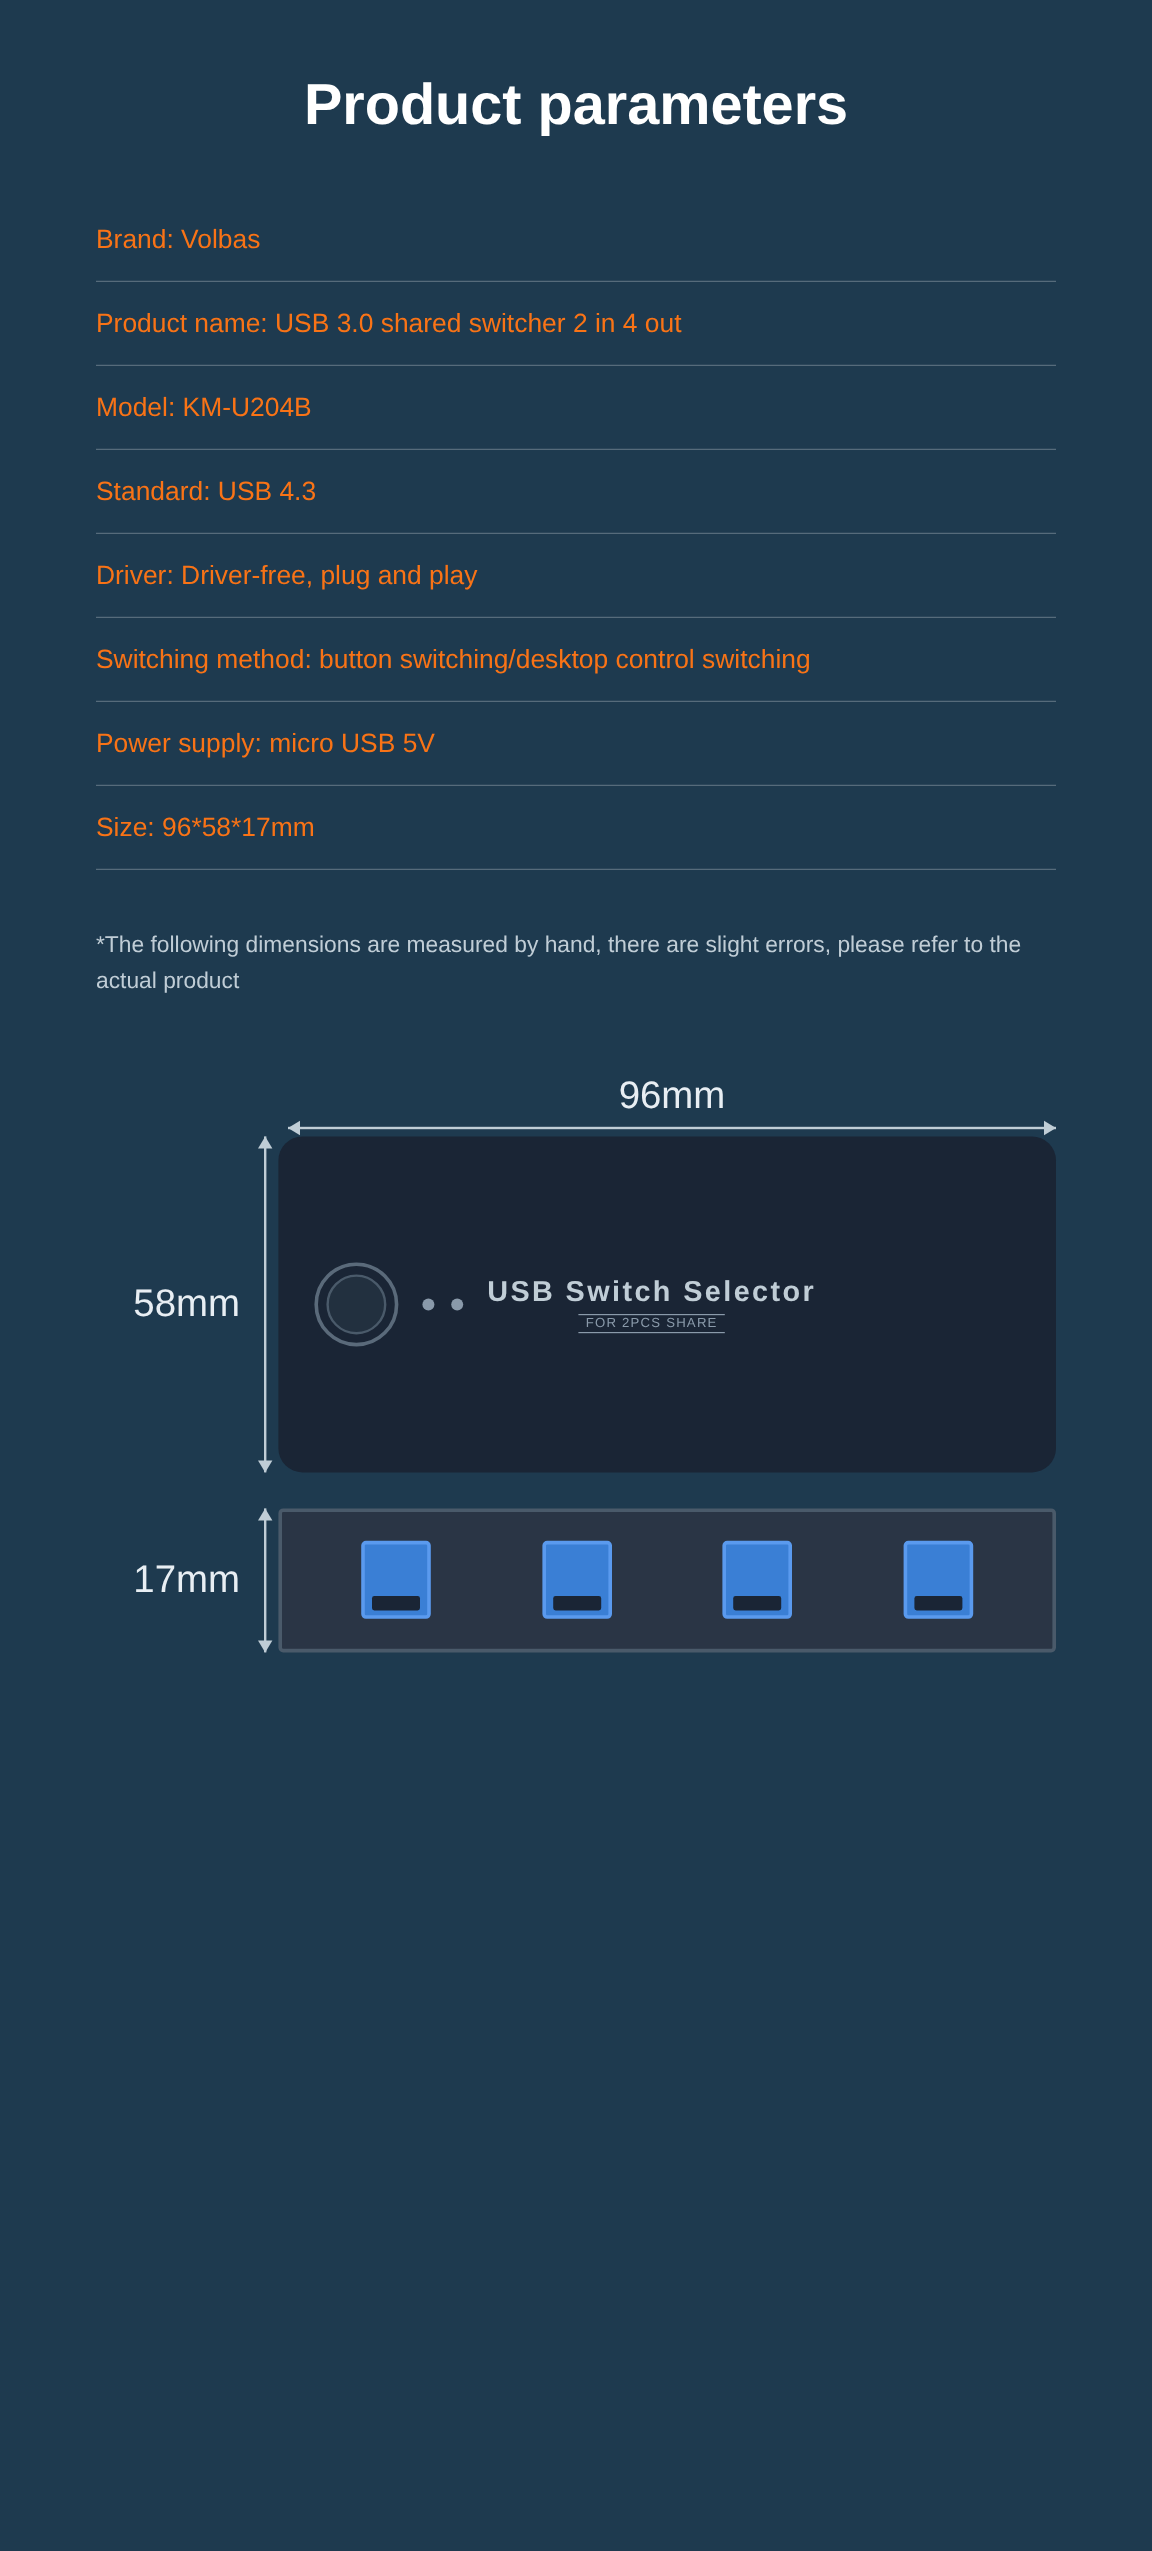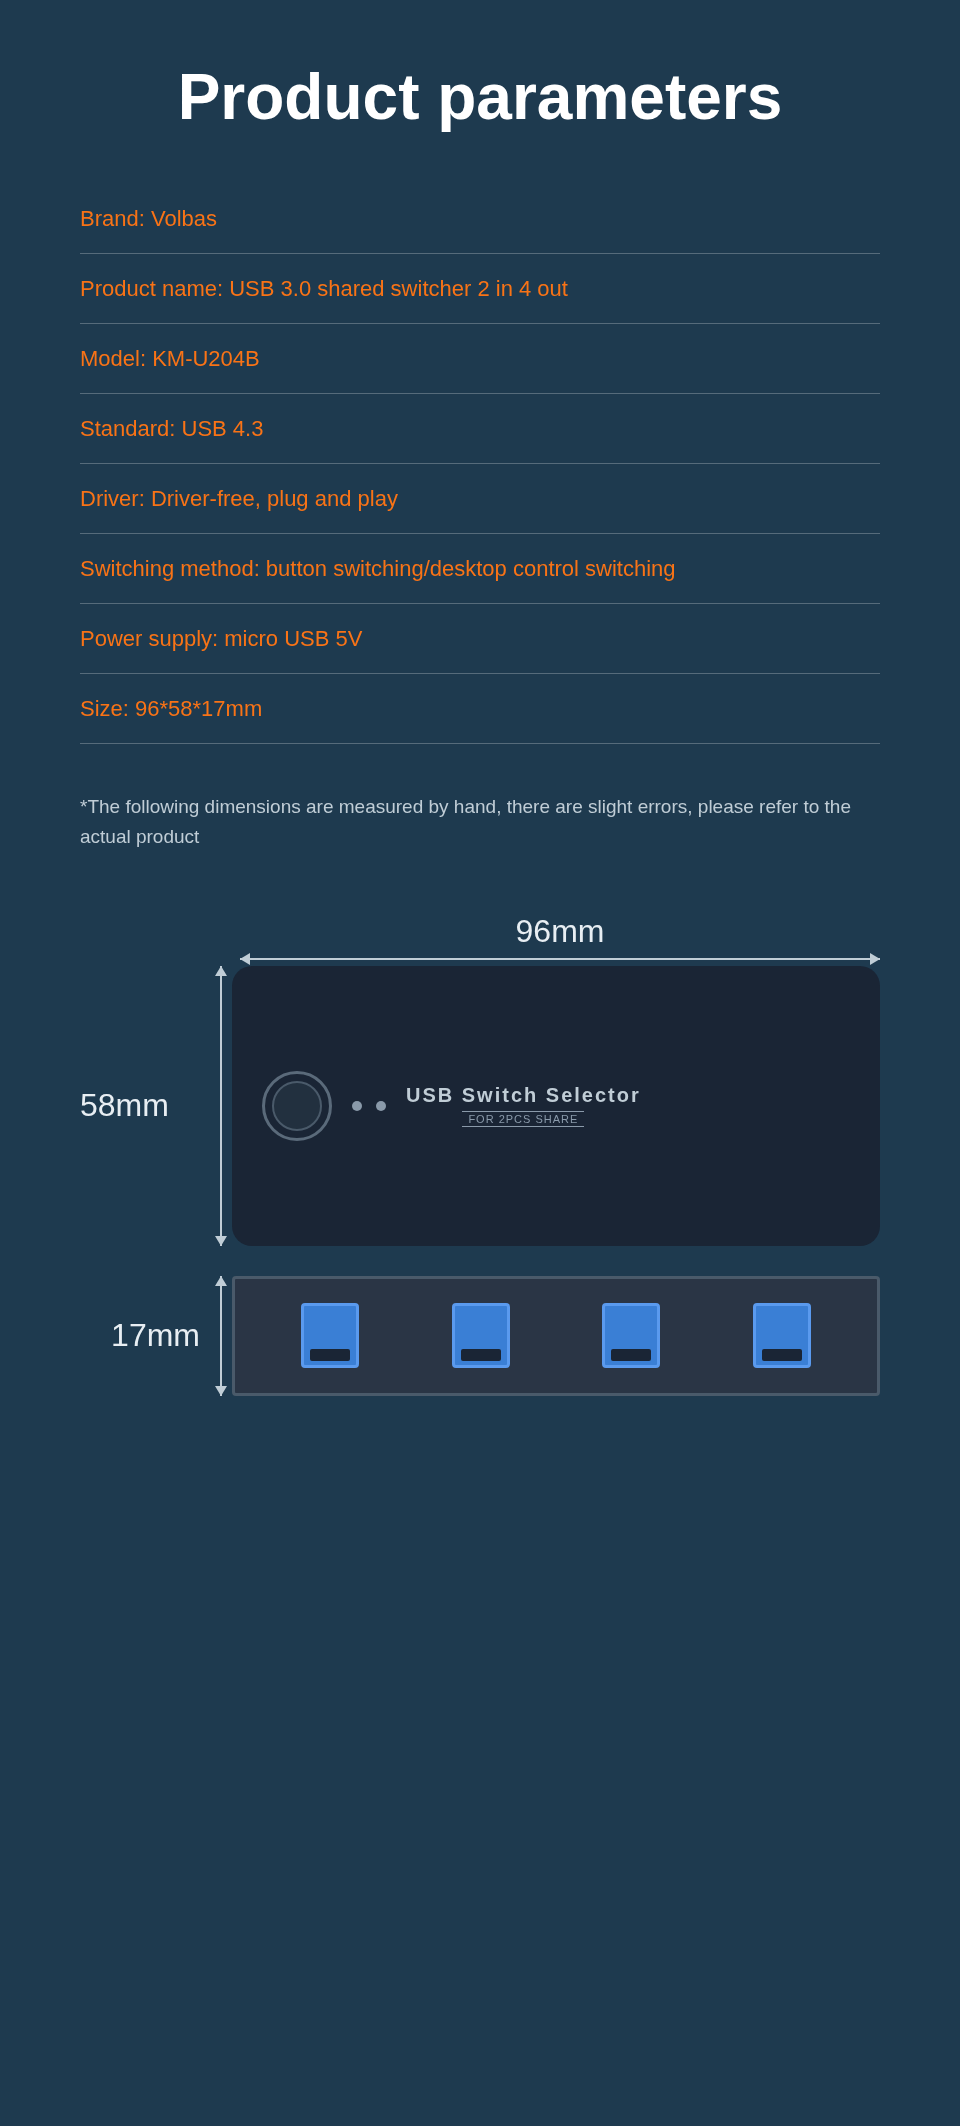--- a/index.html
+++ b/index.html
@@ -10,21 +10,21 @@
       color: #ffffff;
     }
     .page-container {
       width: 960px;
       min-height: 2126px;
       background-color: #1e3a4f;
       padding: 60px 80px 60px 80px;
     }
     .title {
       text-align: center;
-      font-size: 64px;
+      font-size: 48px;
       font-weight: 900;
       color: #ffffff;
       margin-bottom: 50px;
     }
     .params-section {
       width: 100%;
       margin-bottom: 40px;
     }
     .param-row {
       padding: 18px 0;
@@ -93,21 +93,21 @@
     
     .diagram-row {
       display: flex;
       align-items: center;
       gap: 0;
     }
     .height-label-col {
       width: 140px;
       display: flex;
       flex-direction: column;
-      align-items: flex-start;
+      align-items: flex-end;
       padding-right: 20px;
     }
     .height-label {
       font-size: 32px;
       color: #e8eef3;
     }
     .arrow-line-v-container {
       display: flex;
       flex-direction: column;
       align-items: center;
@@ -185,21 +185,21 @@
       border-radius: 50%;
       background: #8a9aaa;
     }
     .device-label-area {
       display: flex;
       flex-direction: column;
       align-items: center;
       margin-left: 20px;
     }
     .device-brand-text {
-      font-size: 20px;
+      font-size: 24px;
       font-weight: bold;
       color: #c0cdd6;
       letter-spacing: 2px;
       white-space: nowrap;
     }
     .device-sub-text {
       font-size: 11px;
       color: #8a9aaa;
       letter-spacing: 1px;
       white-space: nowrap;

